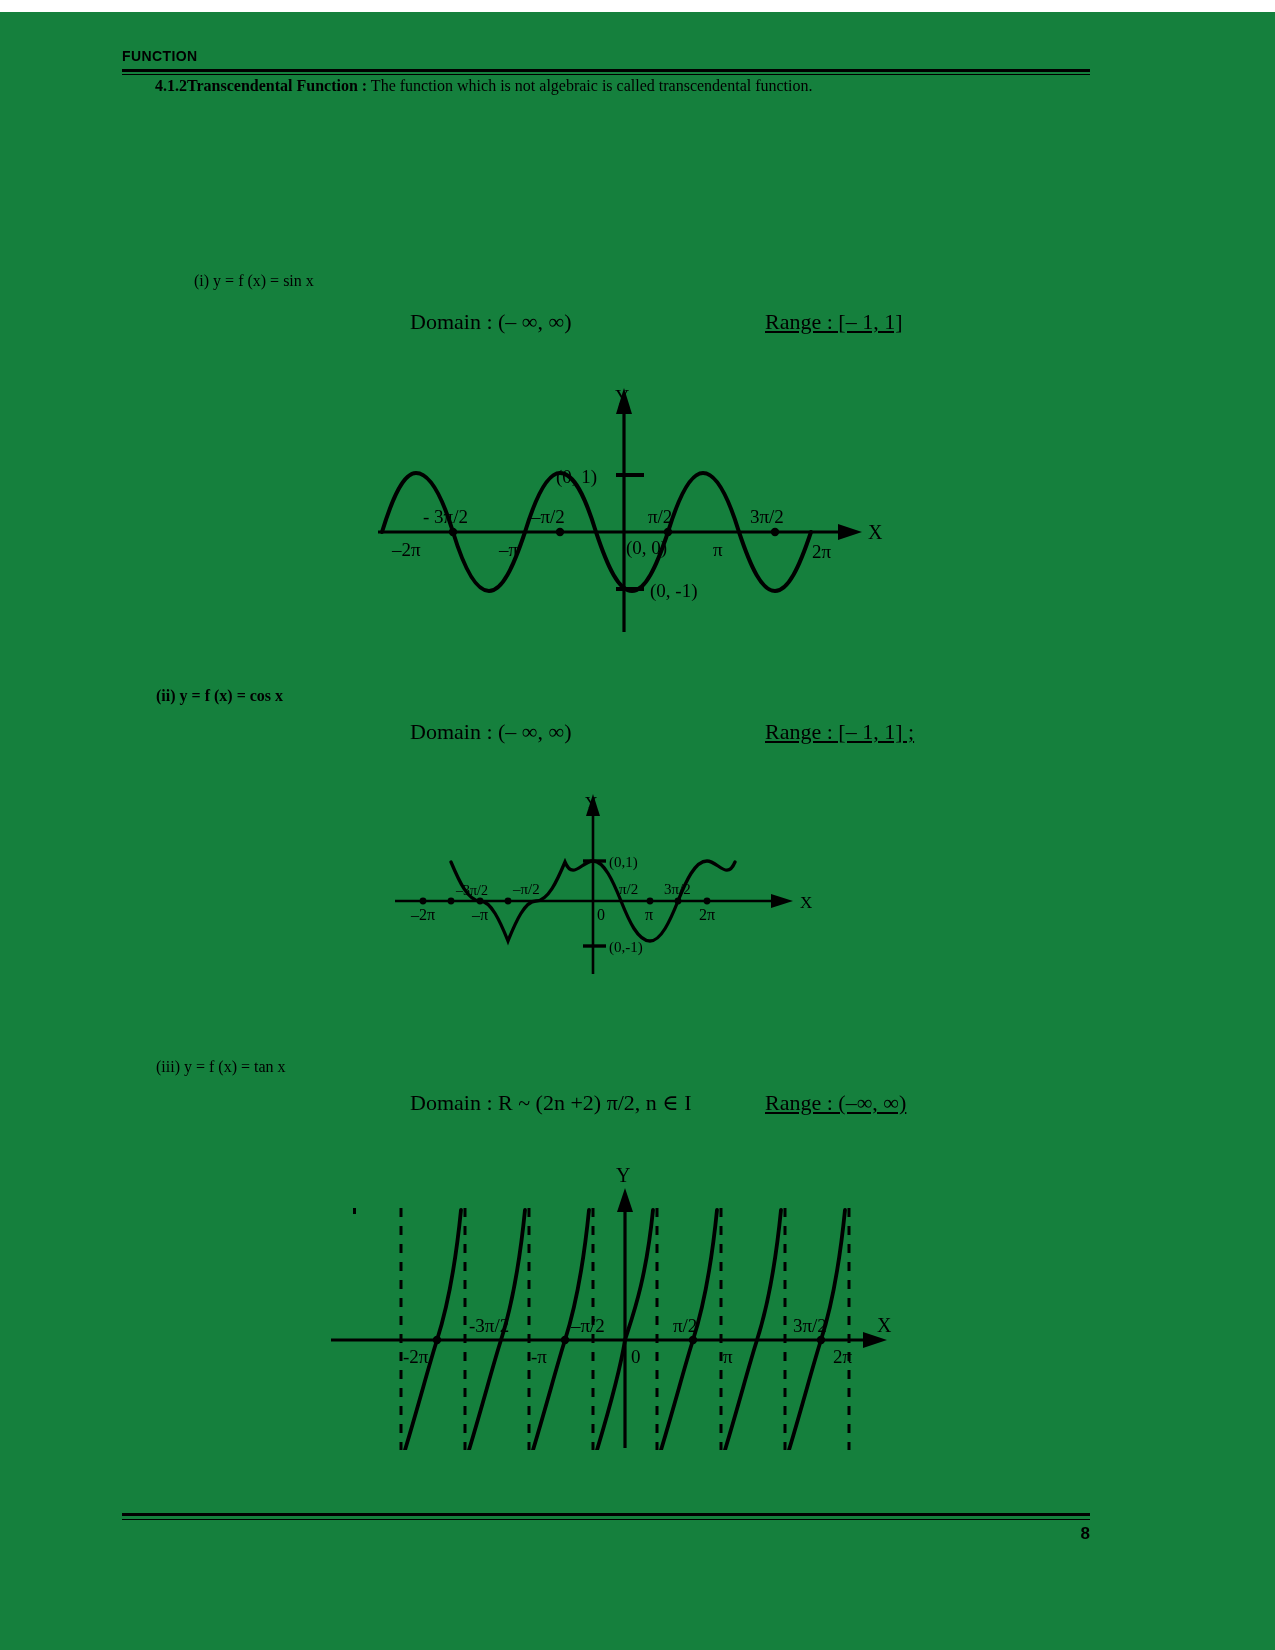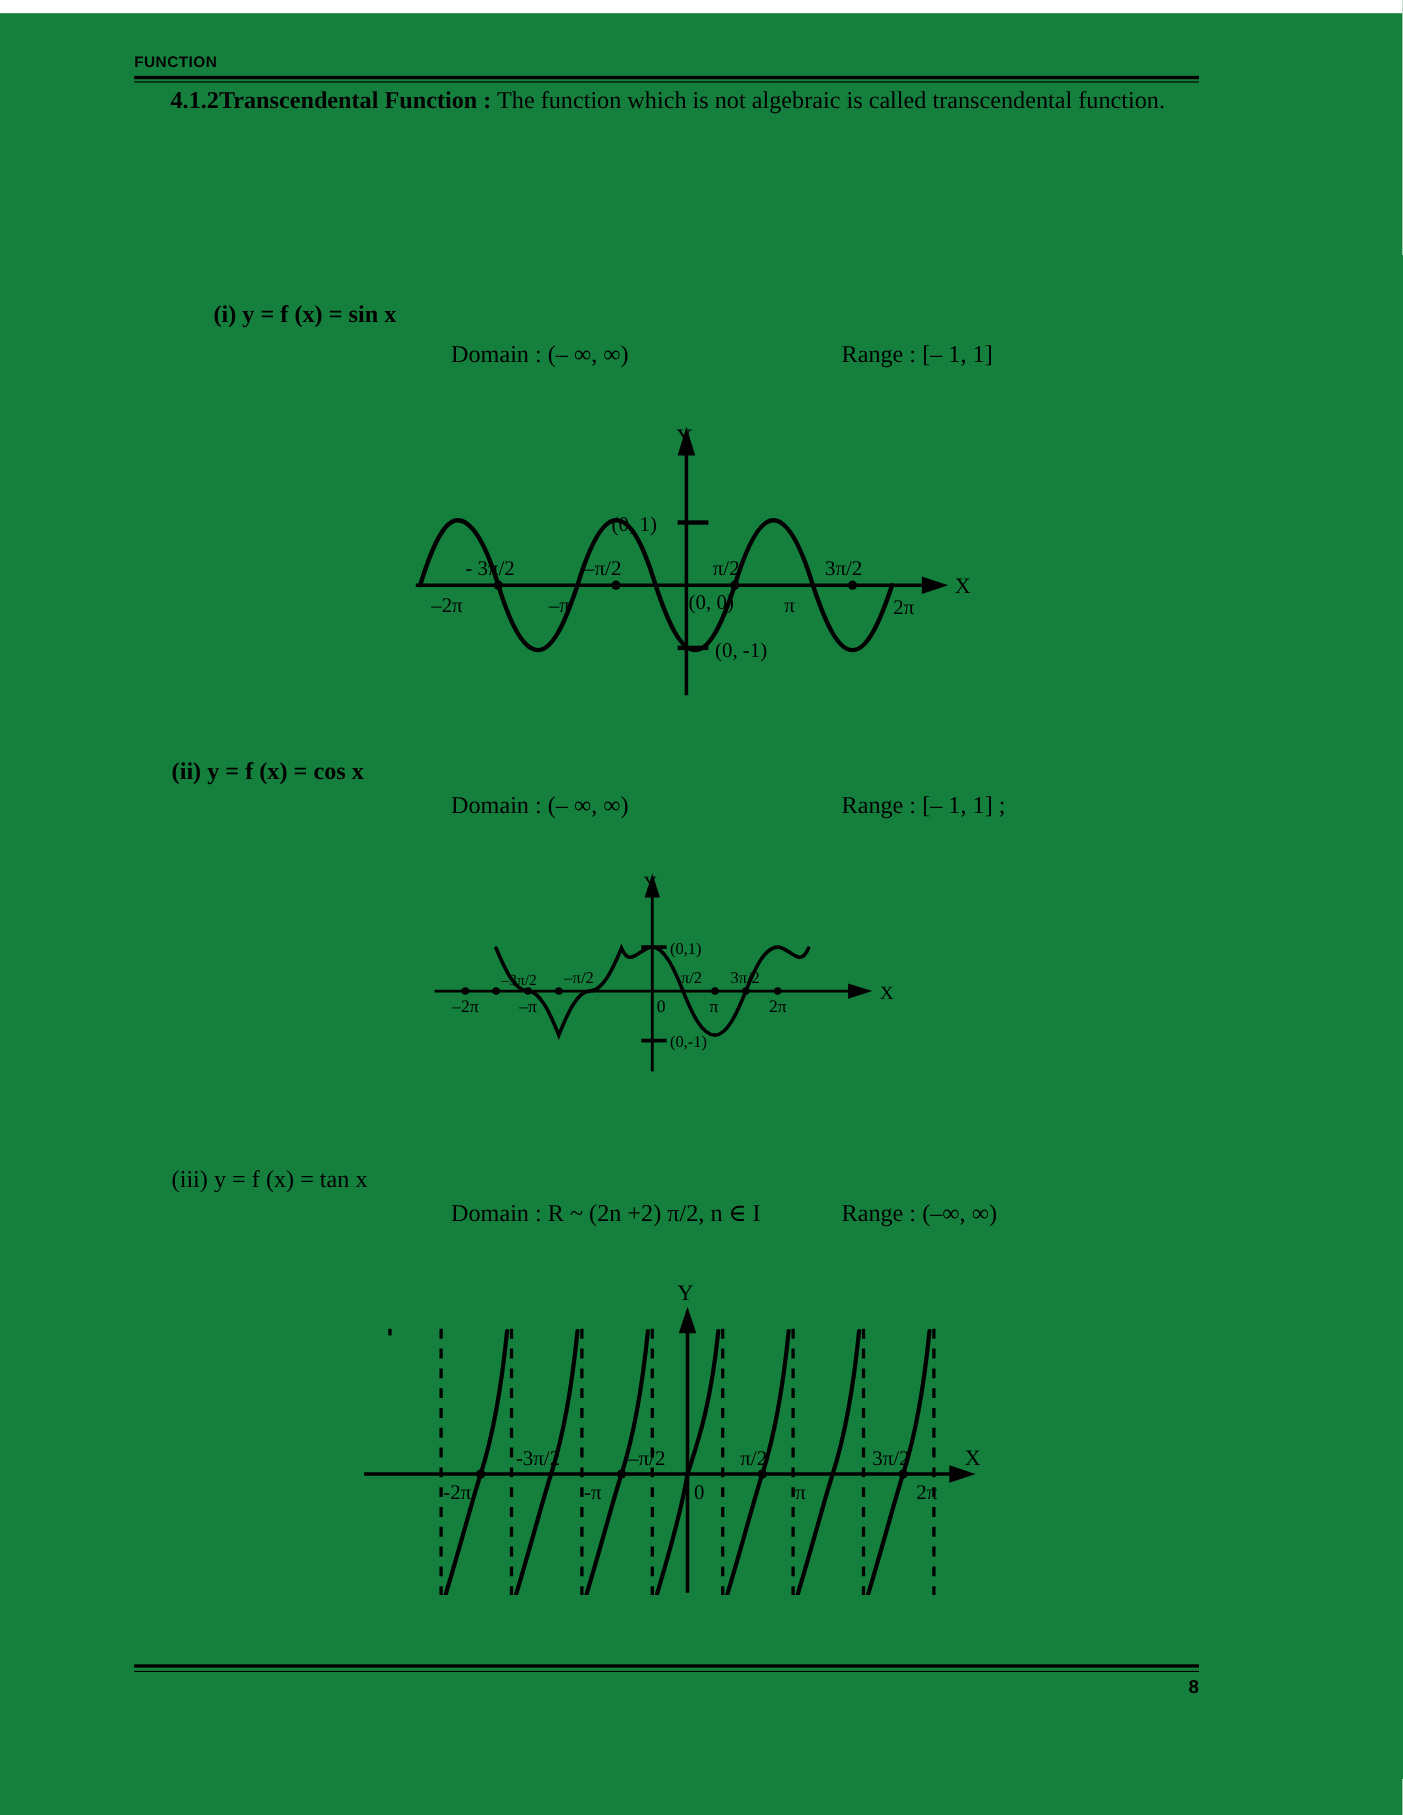--- a/index.html
+++ b/index.html
@@ -67,39 +67,39 @@
     width: 50px;
     text-align: right;
     font-family: "Liberation Sans", "DejaVu Sans", sans-serif;
     font-weight: bold;
     font-size: 17px;
   }
 
   
   .para {
     position: absolute;
-    font-size: 22px;
+    font-size: 16px;
     line-height: 1.42;
     color: #000;
   }
   .b { font-weight: bold; }
 
   .sec-title   { left: 155px; top: 63px;  width: 940px; }
   .sec-ex      { left: 196px; top: 96px;  width: 900px; }
   .sec-a       { left: 192px; top: 166px; width: 900px; }
-  .sec-i       { left: 194px; top: 258px; font-weight: bold; }
+  .sec-i       { left: 194px; top: 258px; font-weight: normal; }
   .sec-ii      { left: 156px; top: 673px; font-weight: bold; }
   .sec-iii     { left: 156px; top: 1044px; font-weight: normal; }
 
   .dr-row {
     position: absolute;
     font-size: 22px;
   }
   .dr-row .domain { position: absolute; left: 0; top: 0; white-space: nowrap; }
-  .dr-row .range  { position: absolute; left: 355px; top: 0; white-space: nowrap; }
+  .dr-row .range  { position: absolute; left: 355px; top: 0; white-space: nowrap; text-decoration: underline; }
 
   .dr-sin { left: 410px; top: 297px; }
   .dr-cos { left: 410px; top: 707px; }
   .dr-tan { left: 410px; top: 1078px; }
   .dr-tan .range { left: 355px; }
 
   sup { font-size: 0.68em; vertical-align: super; line-height: 0; }
 
   
   .figure { position: absolute; }

